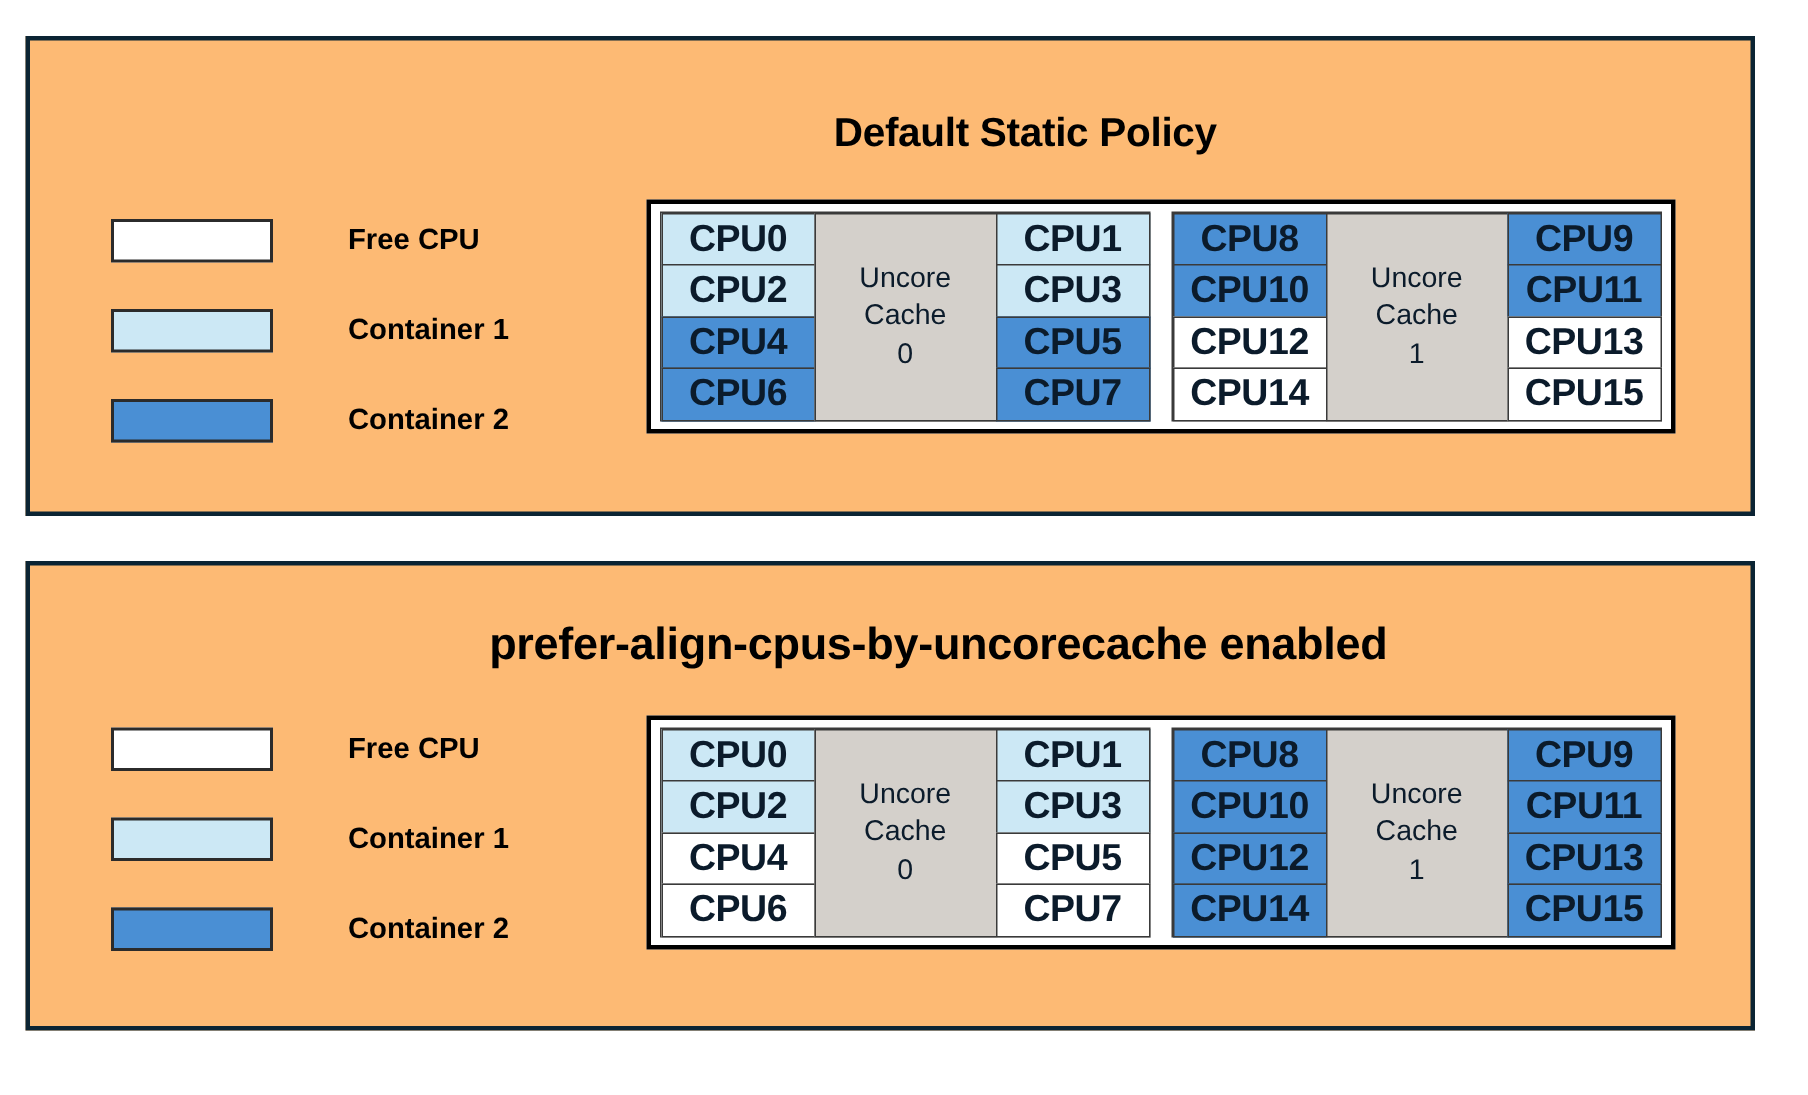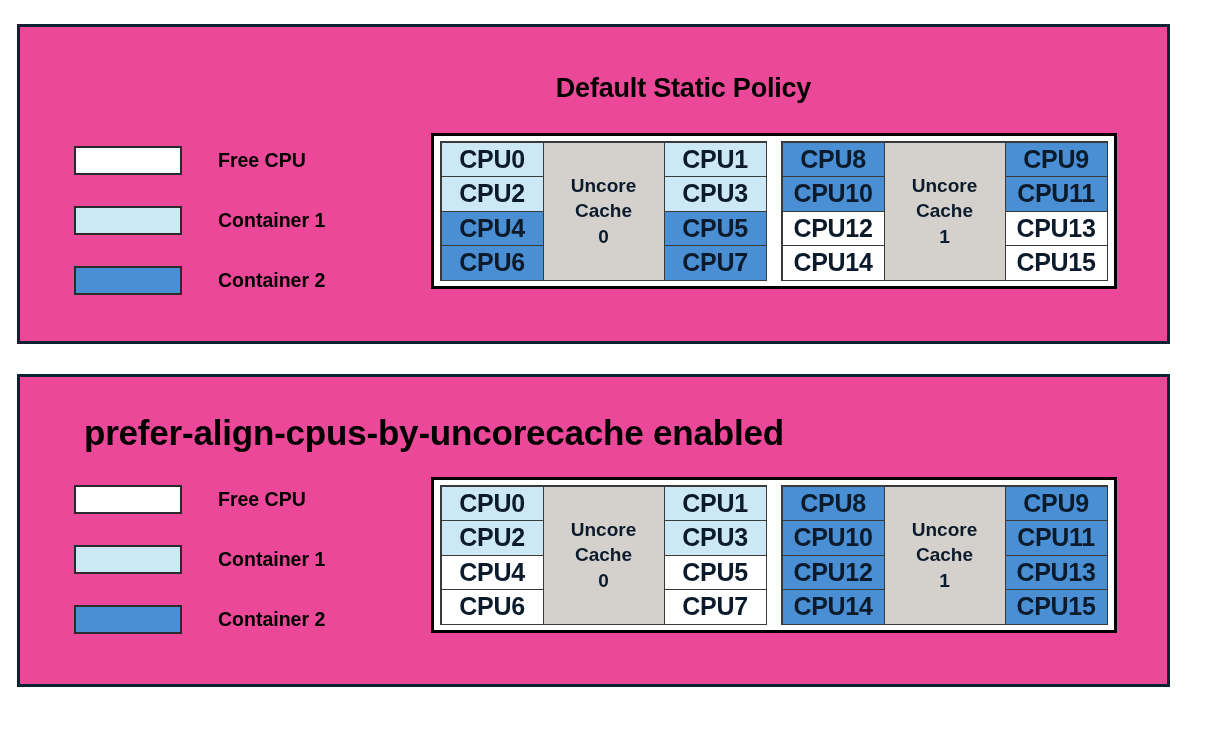--- a/index.html
+++ b/index.html
@@ -12,21 +12,21 @@
     position: relative;
     width: 1205px;
     height: 730px;
     background: #ffffff;
     overflow: hidden;
   }
 
   .panel {
     position: absolute;
     border: 3px solid #0b2433;
-    background: #ec4899;
+    background: #fdba74;
     box-sizing: border-box;
   }
   #panel-1 { left: 17px;  top: 24px;  width: 1153px; height: 320px; }
   #panel-2 { left: 17px;  top: 374px; width: 1153px; height: 313px; }
 
   .panel-title {
     position: absolute;
     font-weight: bold;
     color: #000000;
     white-space: nowrap;
@@ -35,22 +35,22 @@
   #panel-1 .panel-title {
     left: 0; right: 0;
     top: 46px;
     text-align: center;
     font-size: 27px;
     padding-left: 180px;
   }
   #panel-2 .panel-title {
     left: 0; right: 0;
     top: 36px;
-    text-align: left;
-    font-size: 35px;
+    text-align: center;
+    font-size: 30px;
     padding-left: 64px;
   }
 
   
   .legend {
     position: absolute;
     left: 54px;
   }
   #panel-1 .legend { top: 103px; }
   #panel-2 .legend { top: 92px; }
@@ -61,21 +61,21 @@
     height: 60px;
   }
   .legend-swatch {
     width: 108px;
     height: 29px;
     border: 2px solid #2b2b2b;
     box-sizing: border-box;
     flex: 0 0 auto;
   }
   .legend-label {
-    margin-left: 36px;
+    margin-left: 50px;
     font-size: 19.5px;
     font-weight: bold;
     color: #000000;
     white-space: nowrap;
   }
 
   
   .cpu-box {
     position: absolute;
     border: 3px solid #000000;
@@ -118,21 +118,21 @@
     flex: 0 0 122px;
     display: flex;
     flex-direction: column;
     align-items: center;
     justify-content: center;
     background: #d4d0cb;
     border: 1px solid #3a3a3a;
     box-sizing: border-box;
     margin: -0.5px;
     font-size: 19px;
-    font-weight: bold;
+    font-weight: normal;
     color: #0b1b2b;
     line-height: 1.32;
   }
 
   .fill-free      { background: #ffffff; }
   .fill-container1{ background: #cce8f5; }
   .fill-container2{ background: #4a8fd4; text-align: right; }
 </style>
 </head>
 <body>

